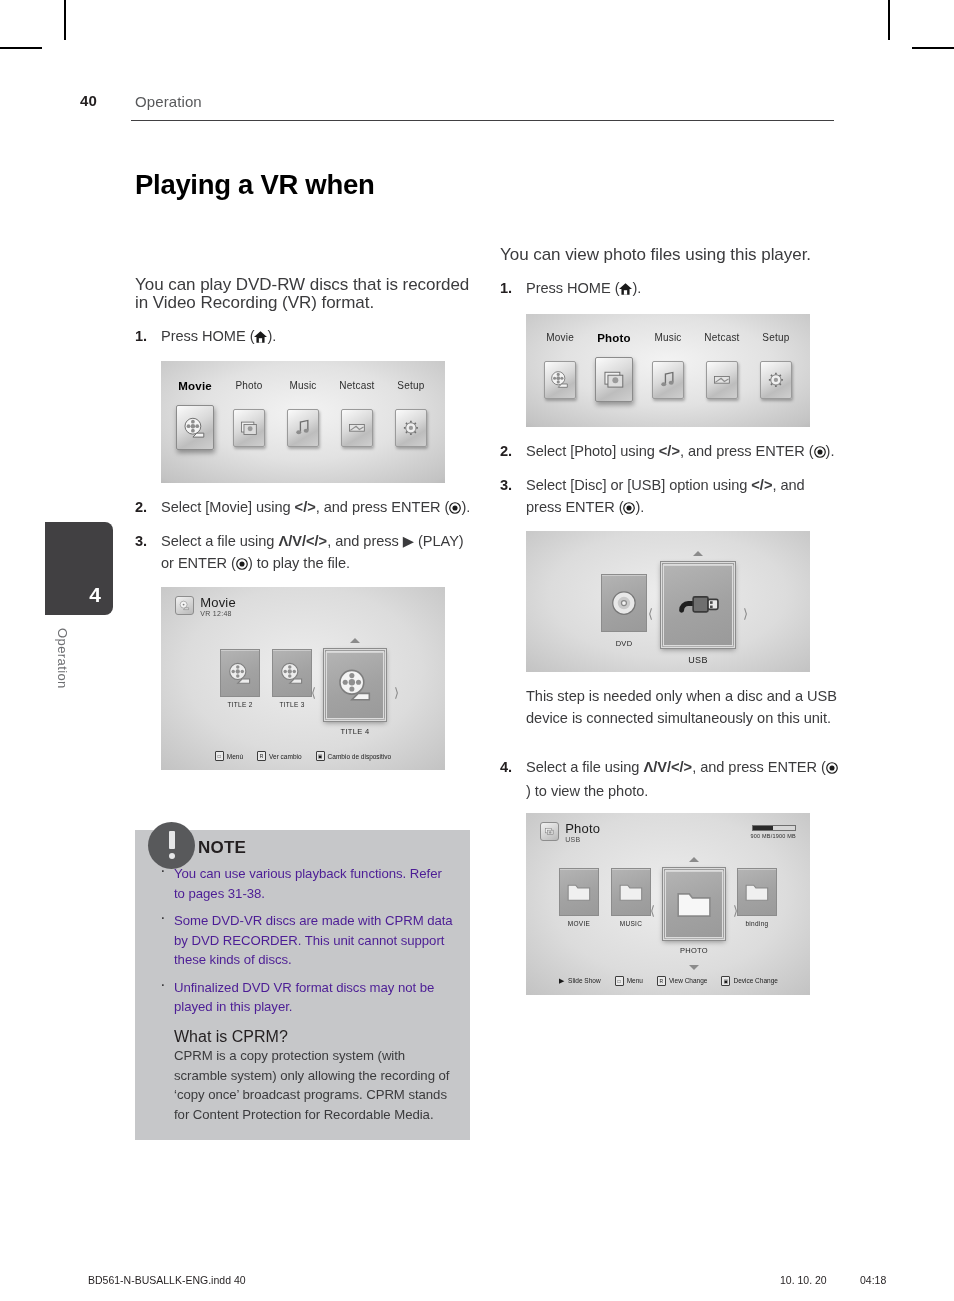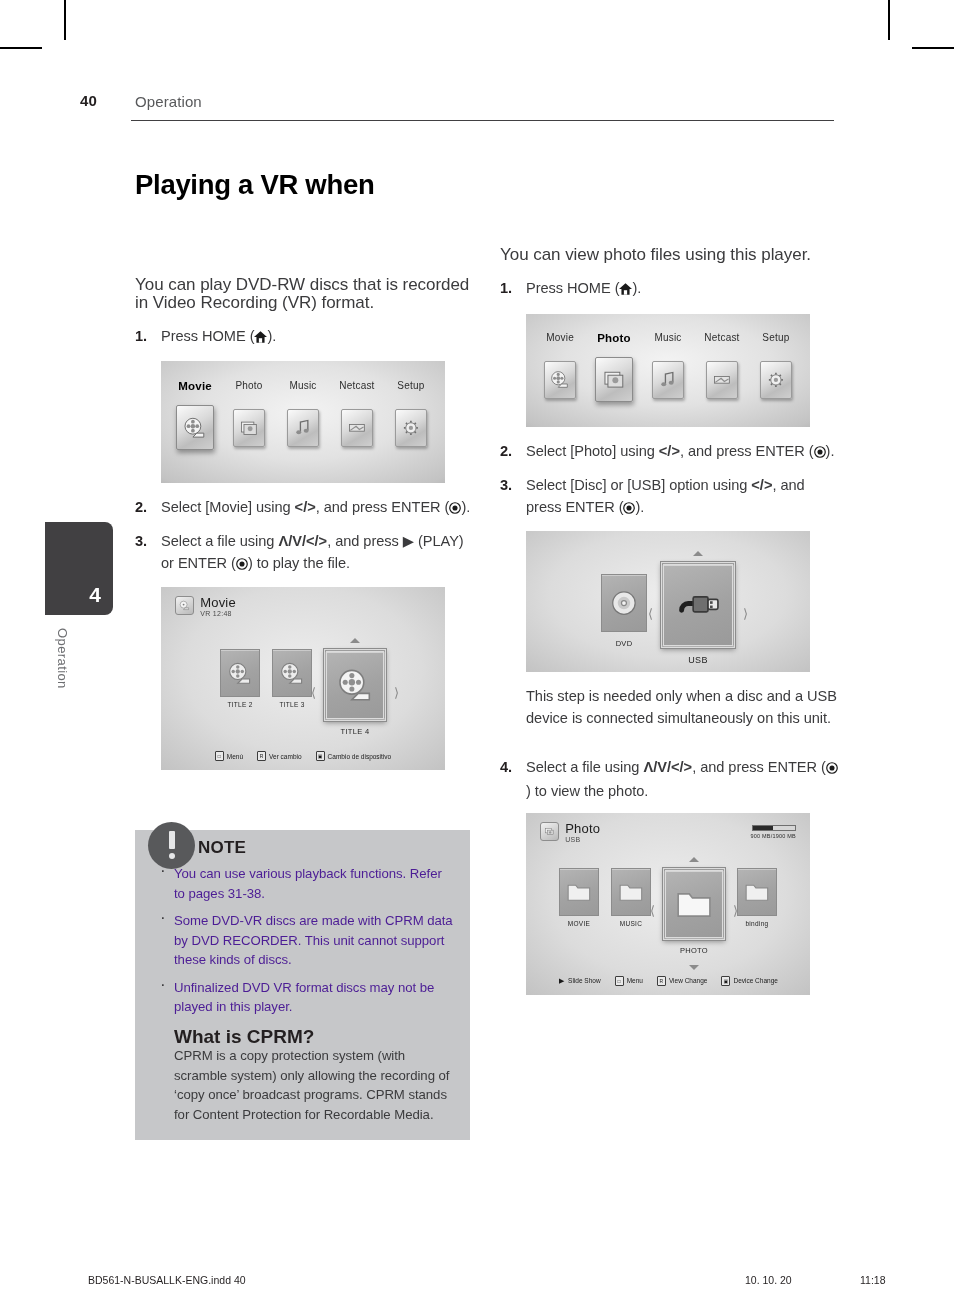--- a/index.html
+++ b/index.html
@@ -243,33 +243,33 @@
   #notebox ul li {
     position: relative; padding-left: 19px;
     font-size: 13.2px; line-height: 19.5px; color: #4c1d95;
     margin-bottom: 8px; letter-spacing: -0.05px;
   }
   #notebox ul li:before {
     content: "\00B7"; position: absolute; left: 5px; top: -3px;
     font-size: 17px; color: #3b3b3d;
   }
   #note-sub-title {
-    font-size: 19px; font-weight: bold; color: #231f20;
+    font-size: 16px; font-weight: normal; color: #231f20;
     padding-left: 19px; margin-top: 10px; line-height: 19.5px;
   }
   #note-sub-body {
     font-size: 13.2px; line-height: 19.5px; color: #3b3b3d;
     padding-left: 19px; letter-spacing: -0.05px;
   }
 
   
   #footer { position: absolute; left: 88px; top: 1274px; width: 775px; height: 16px; }
   #footer .f { position: absolute; font-size: 10.5px; color: #231f20; white-space: nowrap; }
   #footer .fname { left: 0; }
-  #footer .fdate { left: 657px; }
+  #footer .fdate { left: 692px; }
   #footer .ftime { left: 772px; }
 </style>
 </head>
 <body>
 
 <div class="crop v" style="left:64px; top:0;"></div>
 <div class="crop h" style="left:0; top:47px;"></div>
 <div class="crop v" style="left:888px; top:0;"></div>
 <div class="crop h" style="left:912px; top:47px;"></div>
 
@@ -711,14 +711,14 @@
         <span>Device Change</span>
       </div>
     </div>
   </div>
 
 </div>
 
 <div id="footer">
   <span class="f fname">BD561-N-BUSALLK-ENG.indd   40</span>
   <span class="f fdate">10. 10. 20</span>
-  <span class="f ftime">11:18</span>
+  <span class="f ftime">04:18</span>
 </div>
 
 </body></html>

